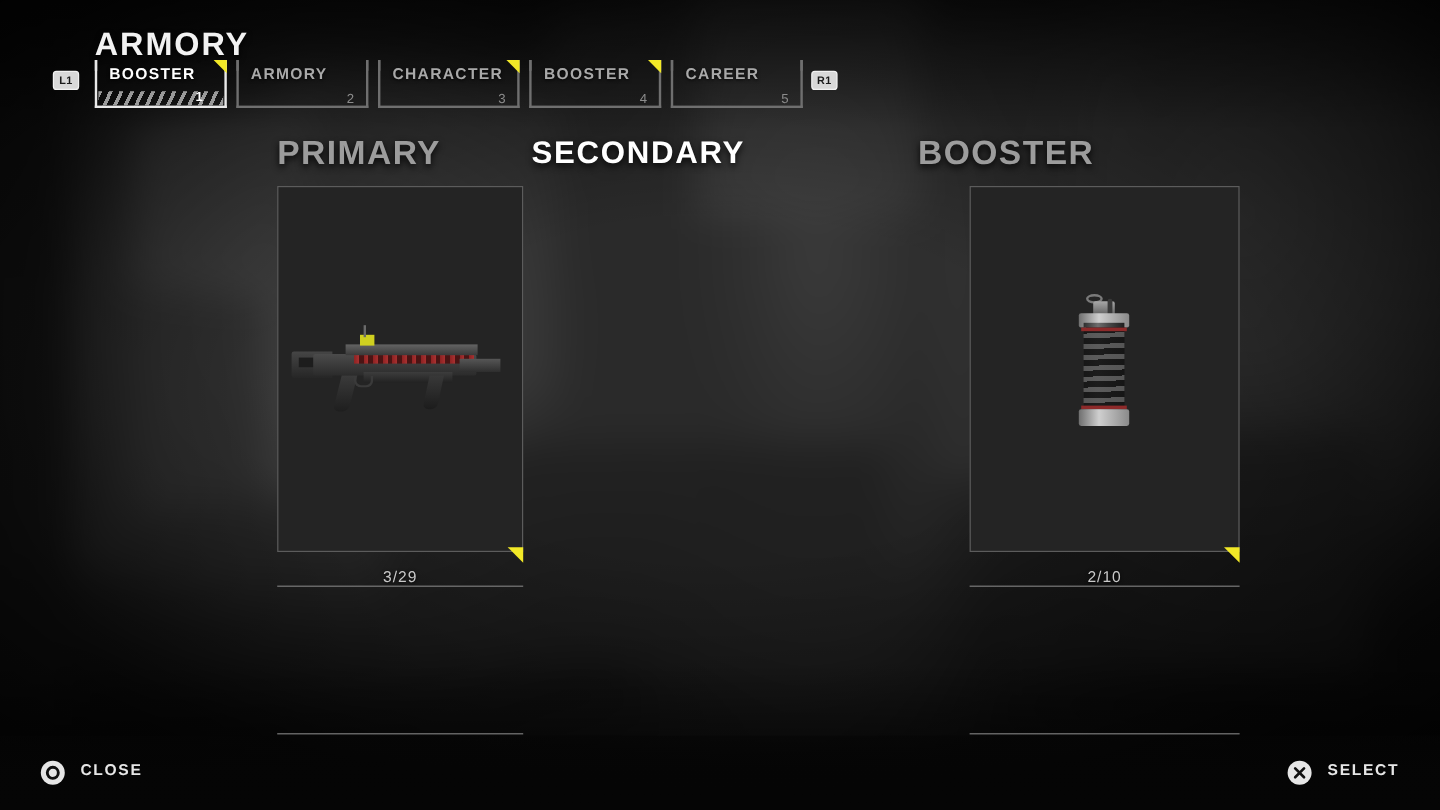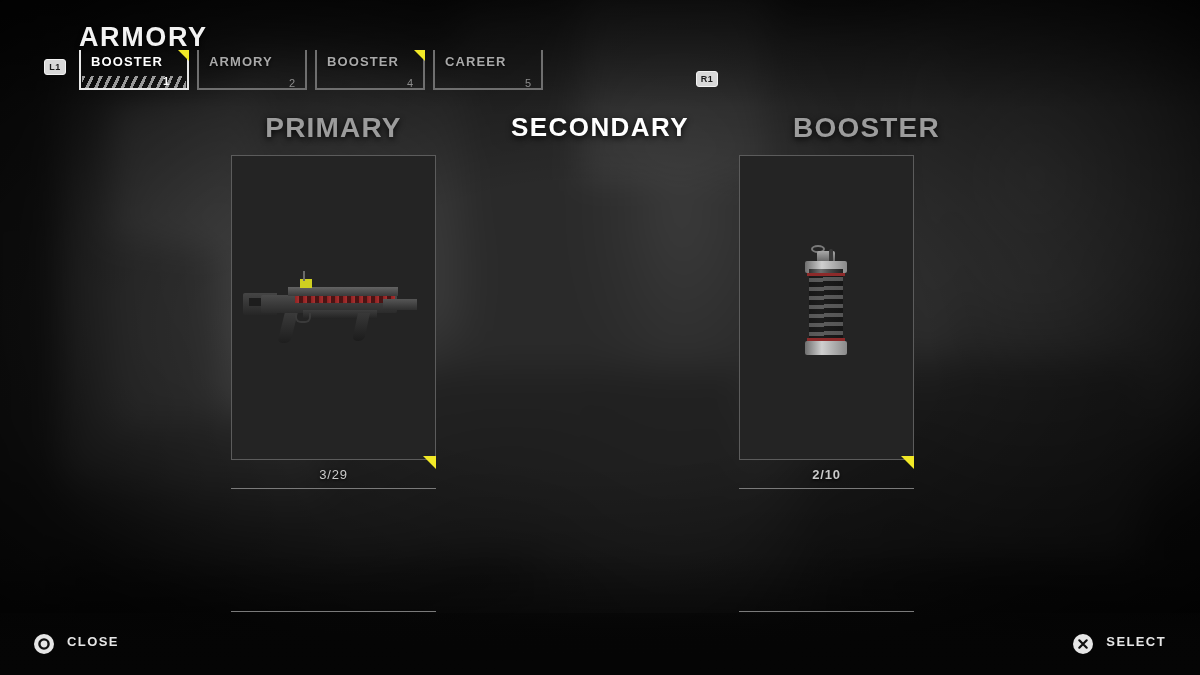--- a/index.html
+++ b/index.html
@@ -69,21 +69,21 @@
     width: 22px; height: 16px;
     border-radius: 3px;
     background: #d8d8d8;
     color: #1a1a1a;
     font-size: 9px; font-weight: bold;
     letter-spacing: .4px;
     display: flex; align-items: center; justify-content: center;
     border: 1px solid #f2f2f2;
   }
   .bumper-l1 { left: 44px; top: 59px; }
-  .bumper-r1 { left: 696px; top: 59px; margin-top: 12px; }
+  .bumper-r1 { left: 676px; top: 59px; }
 
   .tabs { position: absolute; left: 79px; top: 50px; height: 40px; display: flex; }
 
   .tab {
     position: relative;
     height: 40px;
     margin-right: 8px;
     padding: 0 14px 0 12px;
     min-width: 110px;
     display: flex; align-items: flex-start;
@@ -132,21 +132,20 @@
     position: absolute; left: 3px; right: 3px; bottom: 2px; height: 12px; z-index: 1;
     background: repeating-linear-gradient(115deg,
       #9a9a9a 0px, #9a9a9a 3px,
       rgba(0,0,0,0) 3px, rgba(0,0,0,0) 8px);
   }
 
   
   .col-headers { position: absolute; left: 0; top: 112px; width: 1200px; height: 38px; z-index: 5; }
   .col-header {
     position: absolute; top: 0;
-    text-align: center;
     font-size: 28px; font-weight: bold;
     letter-spacing: 1.2px;
     color: #9c9c9c;
     text-shadow: 0 2px 6px rgba(0,0,0,.9);
   }
   .col-header.sel { color: #ffffff; font-size: 26px; letter-spacing: 1.4px; }
 
   
   .cards { position: absolute; left: 0; top: 0; width: 1200px; height: 675px; z-index: 4; }
 
@@ -159,21 +158,21 @@
     overflow: hidden;
   }
   .slot.sel .card { border: 2px solid #d9dd3a; background: #313131; }
 
   .card-inner { position: absolute; inset: 0; display: flex; align-items: center; justify-content: center; }
 
   
   .counter-strip {
     position: relative;
     height: 28px;
-    display: flex; align-items: center; justify-content: center;
+    display: flex; align-items: flex-end; justify-content: center;
     background: transparent;
   }
   .counter-text {
     font-size: 13px; color: #c9c9c9; letter-spacing: .8px;
     text-shadow: 0 1px 3px rgba(0,0,0,.9);
   }
   .slot.sel .counter-text { color: #e8e8e8; }
 
   .corner-tri {
     position: absolute; right: 0; top: -4px;
@@ -299,20 +298,26 @@
           <div class="tab-frame"></div>
           <div class="tab-hatch"></div>
           <div class="tab-label">BOOSTER</div>
           <div class="tab-num">1</div>
           <div class="tab-corner"></div>
         </div>
         <div class="tab">
           <div class="tab-frame"></div>
           <div class="tab-label">ARMORY</div>
           <div class="tab-num">2</div>
+        </div>
+        <div class="tab">
+          <div class="tab-frame"></div>
+          <div class="tab-label">CHARACTER</div>
+          <div class="tab-num">3</div>
+          <div class="tab-corner"></div>
         </div>
         <div class="tab">
           <div class="tab-frame"></div>
           <div class="tab-label">BOOSTER</div>
           <div class="tab-num">4</div>
           <div class="tab-corner"></div>
         </div>
         <div class="tab">
           <div class="tab-frame"></div>
           <div class="tab-label">CAREER</div>
@@ -349,21 +354,21 @@
         </div>
         <div class="counter-strip">
           <span class="counter-text">3/29</span>
           <div class="corner-tri"></div>
         </div>
         <div class="info-panel" style="height: 124px;">
           <div class="info-rule top"></div>
           <div class="info-rule bot"></div>
         </div>
       </div>
-      <div class="slot" style="left: 739px; width: 175px; font-weight: bold;">
+      <div class="slot" style="left: 808px; width: 225px;">
         <div class="card" style="height: 305px;">
           <div class="card-inner">
             <div class="gun gr">
               <div class="pin"></div>
               <div class="top"></div>
               <div class="lever"></div>
               <div class="capT"></div>
               <div class="cyl"></div>
               <div class="coil"></div>
               <div class="redT"></div>

